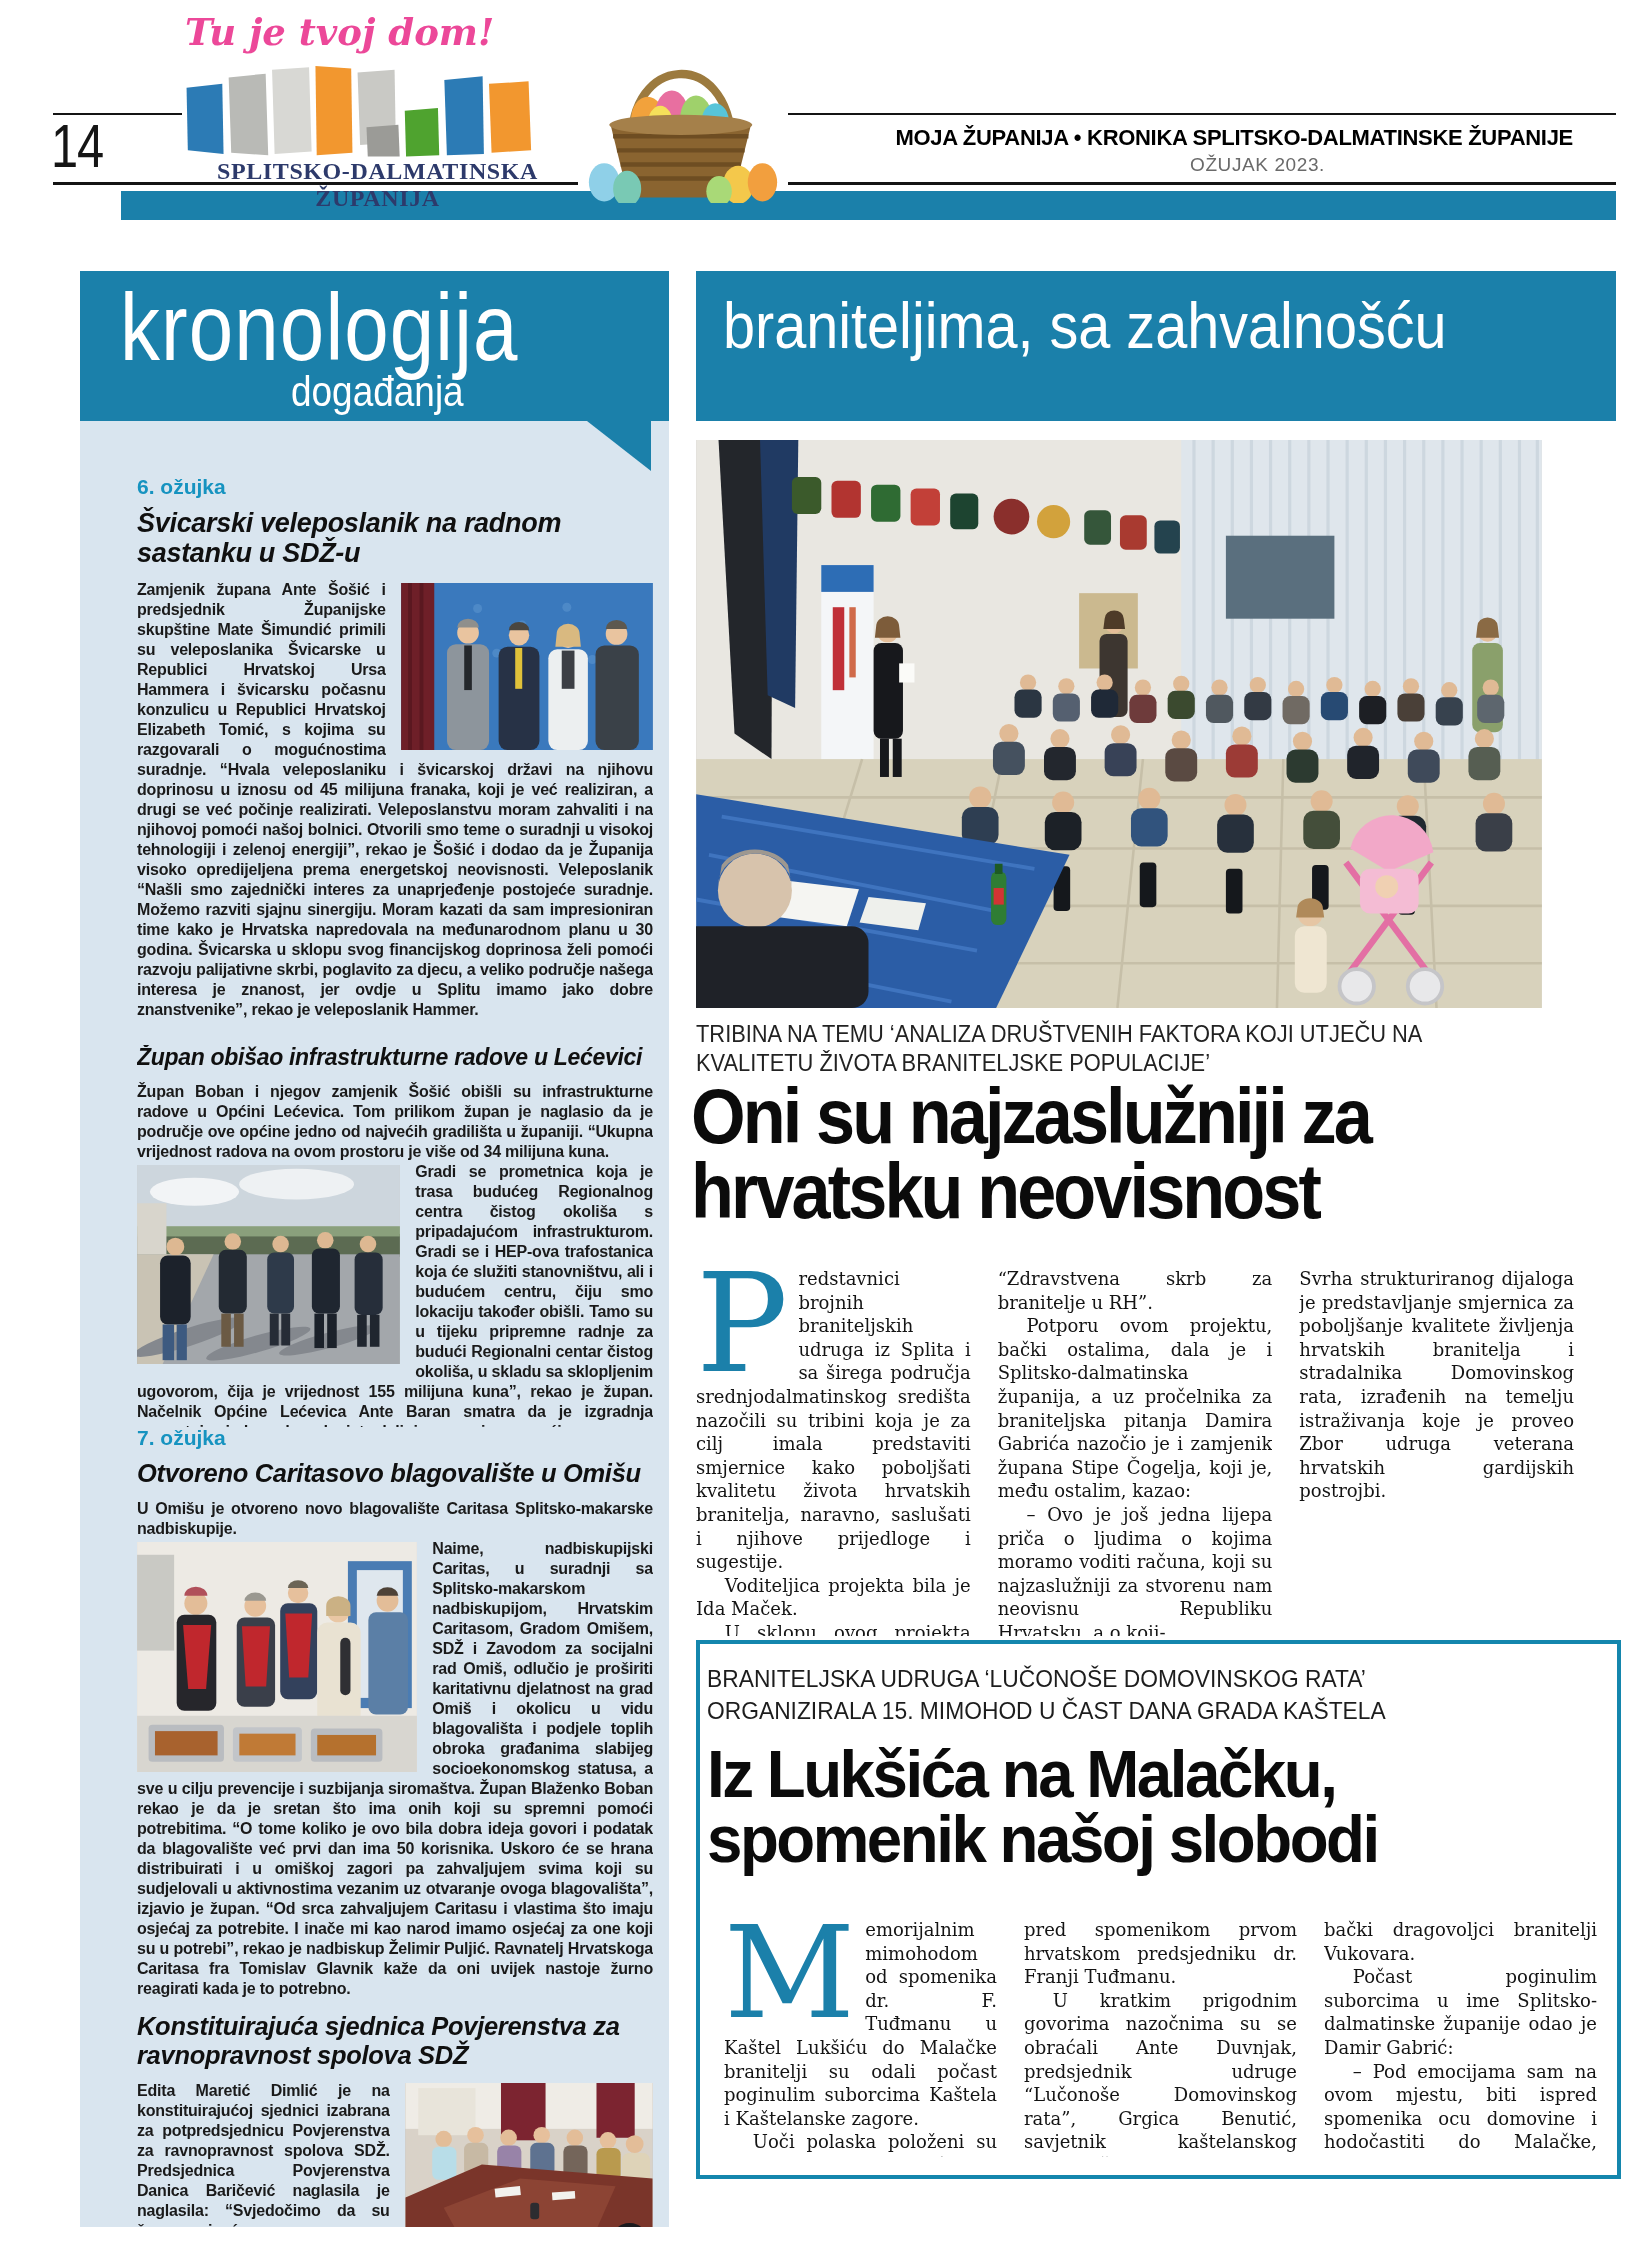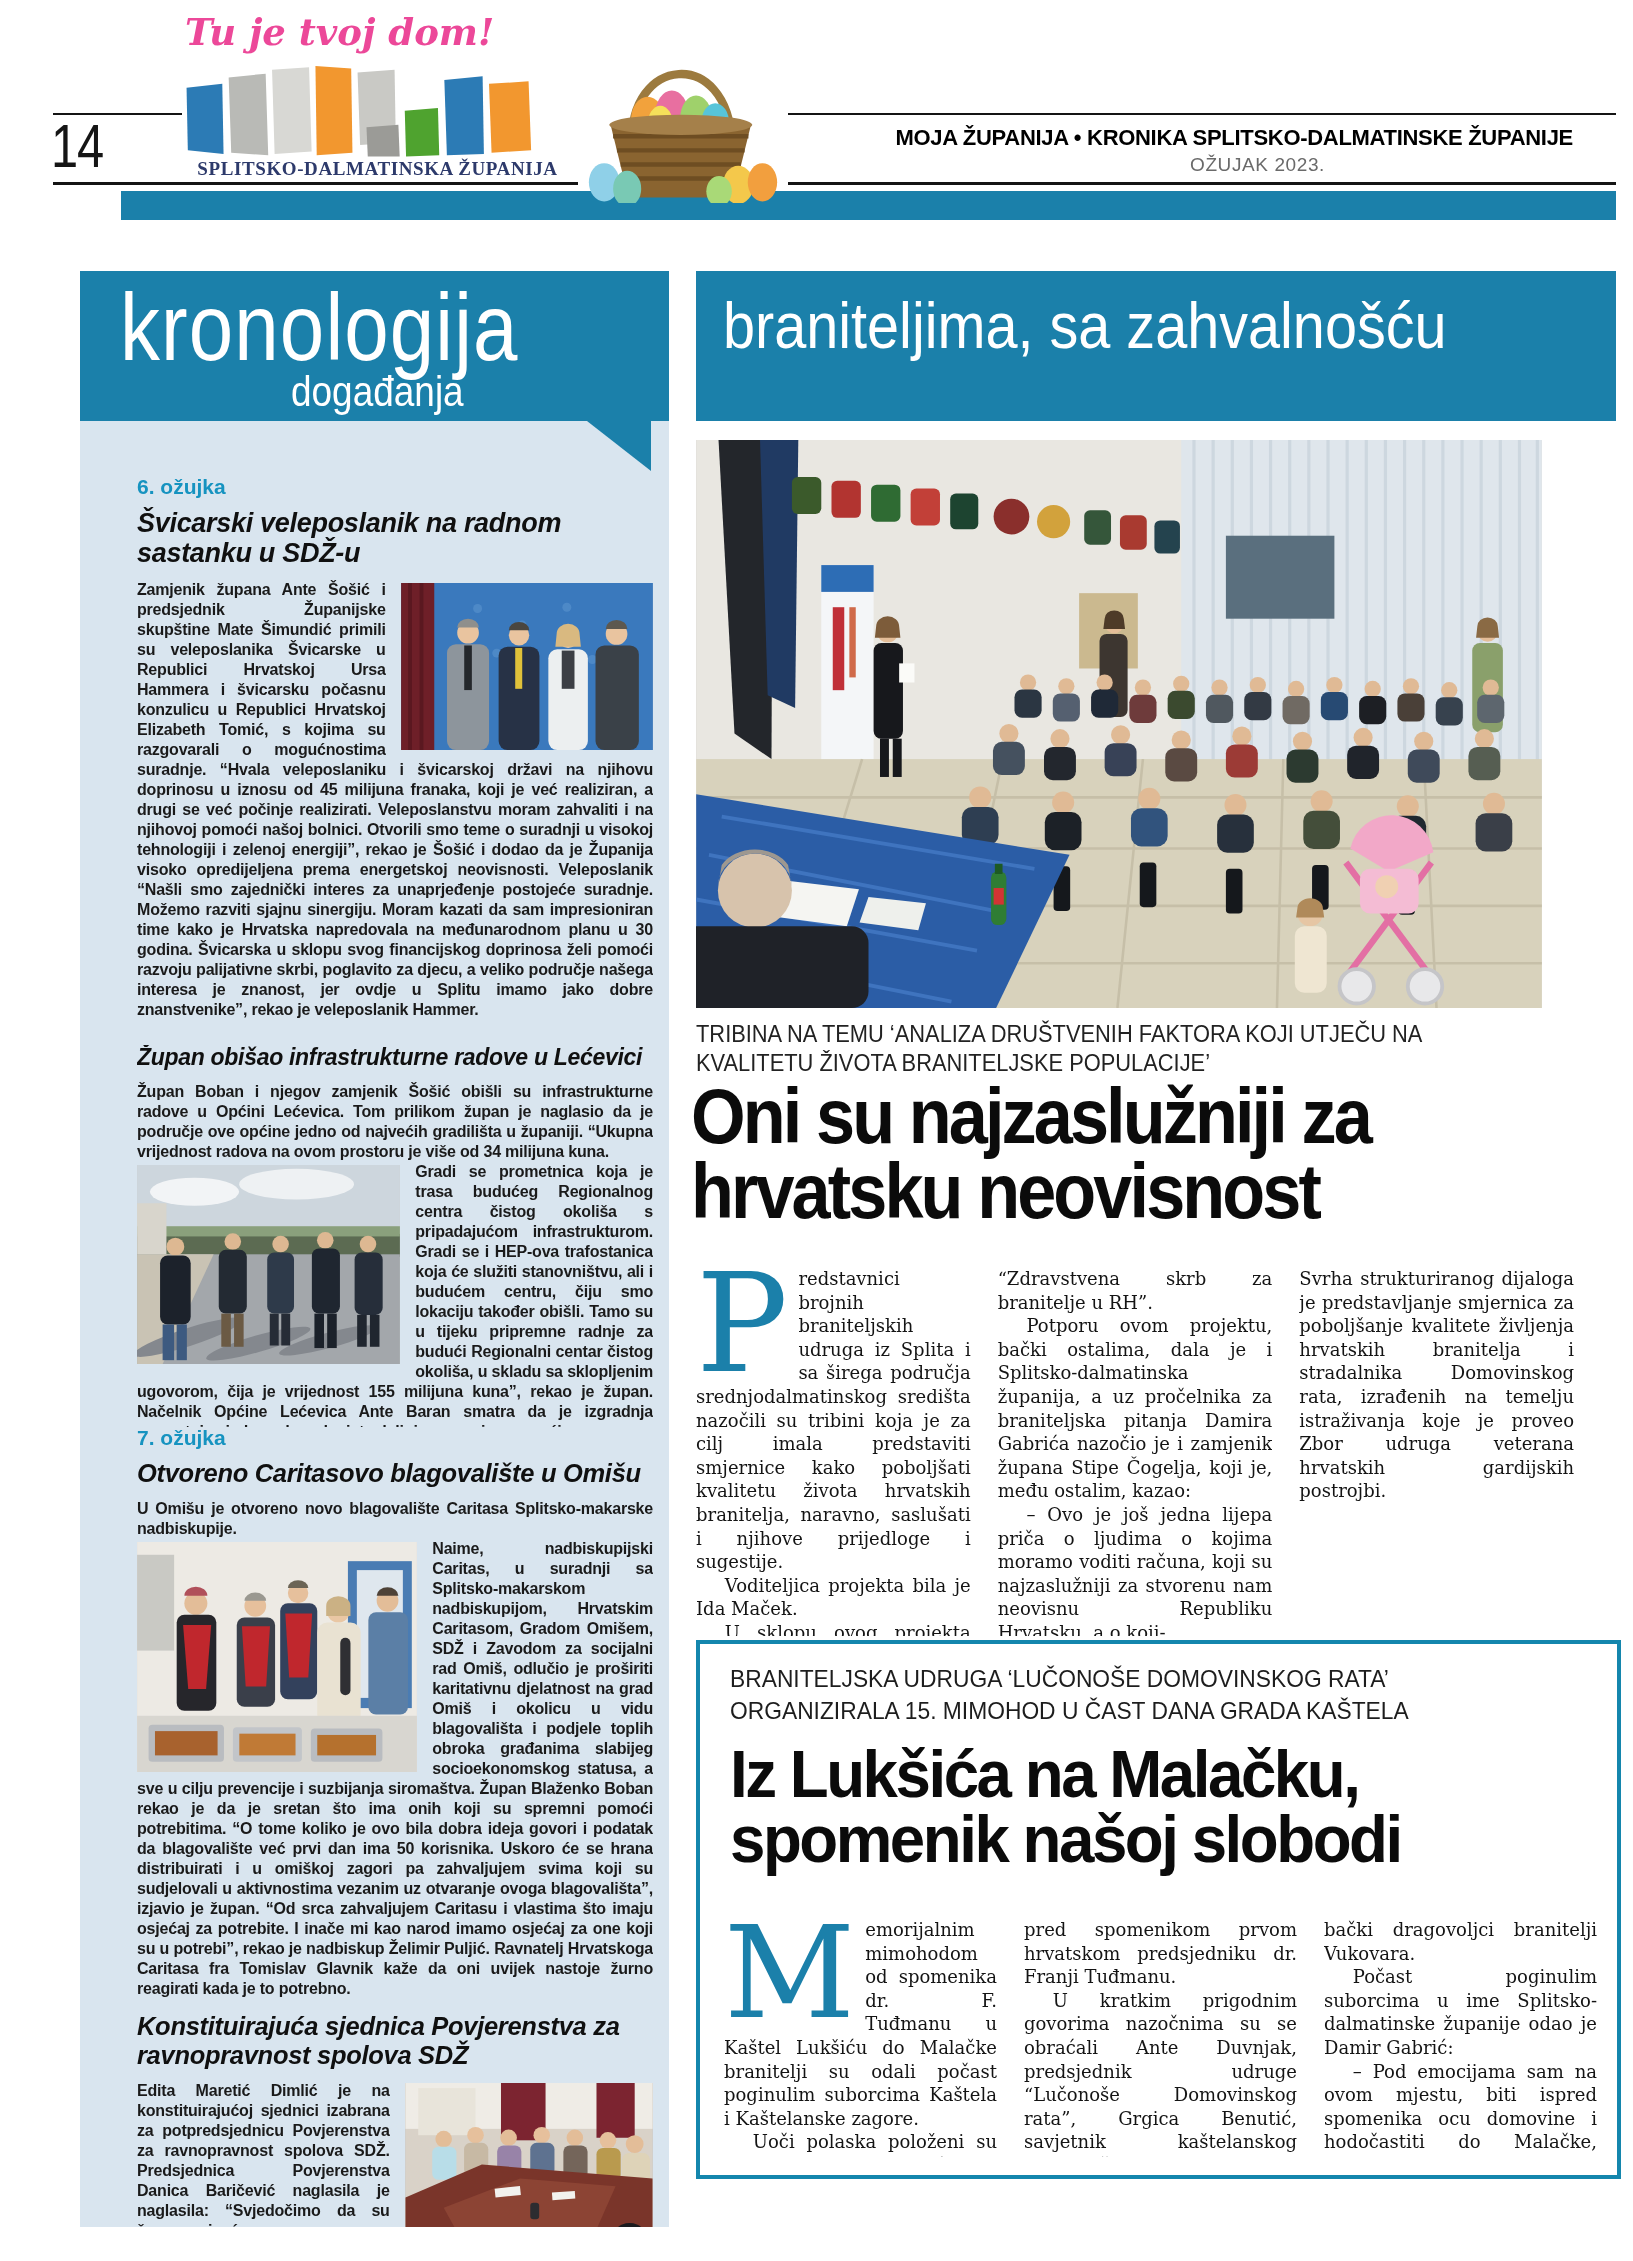--- a/index.html
+++ b/index.html
@@ -7,21 +7,21 @@
        font-family:"Liberation Sans",sans-serif;color:#111;}
 
   
   .rule{position:absolute;background:#141414;}
   .page-number{position:absolute;left:51px;top:116px;font-size:61px;line-height:1;
     font-weight:normal;letter-spacing:-1.3px;transform:scaleX(.8);transform-origin:left top;color:#151515;}
   .logo-tagline{position:absolute;left:185px;top:10.2px;width:389px;text-align:left;
     font-family:"DejaVu Serif",serif;font-style:italic;font-weight:bold;font-size:37px;color:#ec4899;}
   .logo-blocks{position:absolute;left:184px;top:66px;width:388px;height:91px;z-index:2;}
   .logo-name{position:absolute;left:177px;top:158px;width:401px;text-align:center;z-index:2;
-    font-family:"Liberation Serif",serif;font-weight:bold;font-size:19px;letter-spacing:0.6px;color:#2d3a6b;}
+    font-family:"Liberation Serif",serif;font-weight:bold;font-size:24px;letter-spacing:0.6px;color:#2d3a6b;}
   .basket{position:absolute;left:571px;top:24px;width:217px;height:179px;z-index:3;}
   .masthead{position:absolute;right:60px;top:125px;width:830px;text-align:right;
     font-size:22px;font-weight:bold;letter-spacing:-0.3px;color:#000000;}
   .issue-date{position:absolute;right:60px;top:154px;width:383px;text-align:left;
     font-size:19px;letter-spacing:0.6px;color:#6a6a6a;}
   .header-band{position:absolute;left:121px;right:17px;top:191px;height:29px;background:#1b80aa;}
 
   
   .left-panel{position:absolute;left:80px;top:271px;width:589px;height:1956px;
     background:#d9e5ef;overflow:hidden;}
@@ -56,21 +56,21 @@
     transform:scaleX(.9);transform-origin:left top;}
   .cols{position:absolute;display:flex;gap:27px;}
   .feature-cols{left:696px;top:1267px;width:878px;height:369px;overflow:hidden;}
   .col{flex:1;overflow:hidden;}
   .col p{margin:0;font-family:"DejaVu Serif",serif;font-size:18px;line-height:23.6px;
     text-align:justify;color:#141414;}
   .col p + p{text-indent:1.6em;}
   .drop-cap{float:left;font-family:"DejaVu Serif",serif;color:#1b80aa;
     font-size:137px;line-height:105px;padding:3.8px 10.2px 0 0;}
   .boxed{position:absolute;left:696px;top:1640px;width:925px;height:539px;
-    border:4.5px solid #1486ad;background:#fff;box-sizing:border-box;padding:19px 30px;}
+    border:4.5px solid #1486ad;background:#fff;box-sizing:border-box;padding:19px 7px;}
   .kicker{width:753px;font-size:24px;line-height:32px;color:#1d1d1d;
     transform:scaleX(.95);transform-origin:left top;}
   .boxed-headline{width:798px;font-size:67px;line-height:65px;font-weight:bold;
     letter-spacing:-2.6px;color:#0b0b0b;margin-top:14px;transform:scaleX(.95);transform-origin:left top;}
   .boxed-cols{position:absolute;left:24px;top:274px;width:873px;height:239px;overflow:hidden;}
   .drop-cap-m{font-size:128px;line-height:101px;}
 </style>
 </head>
 <body>
 

